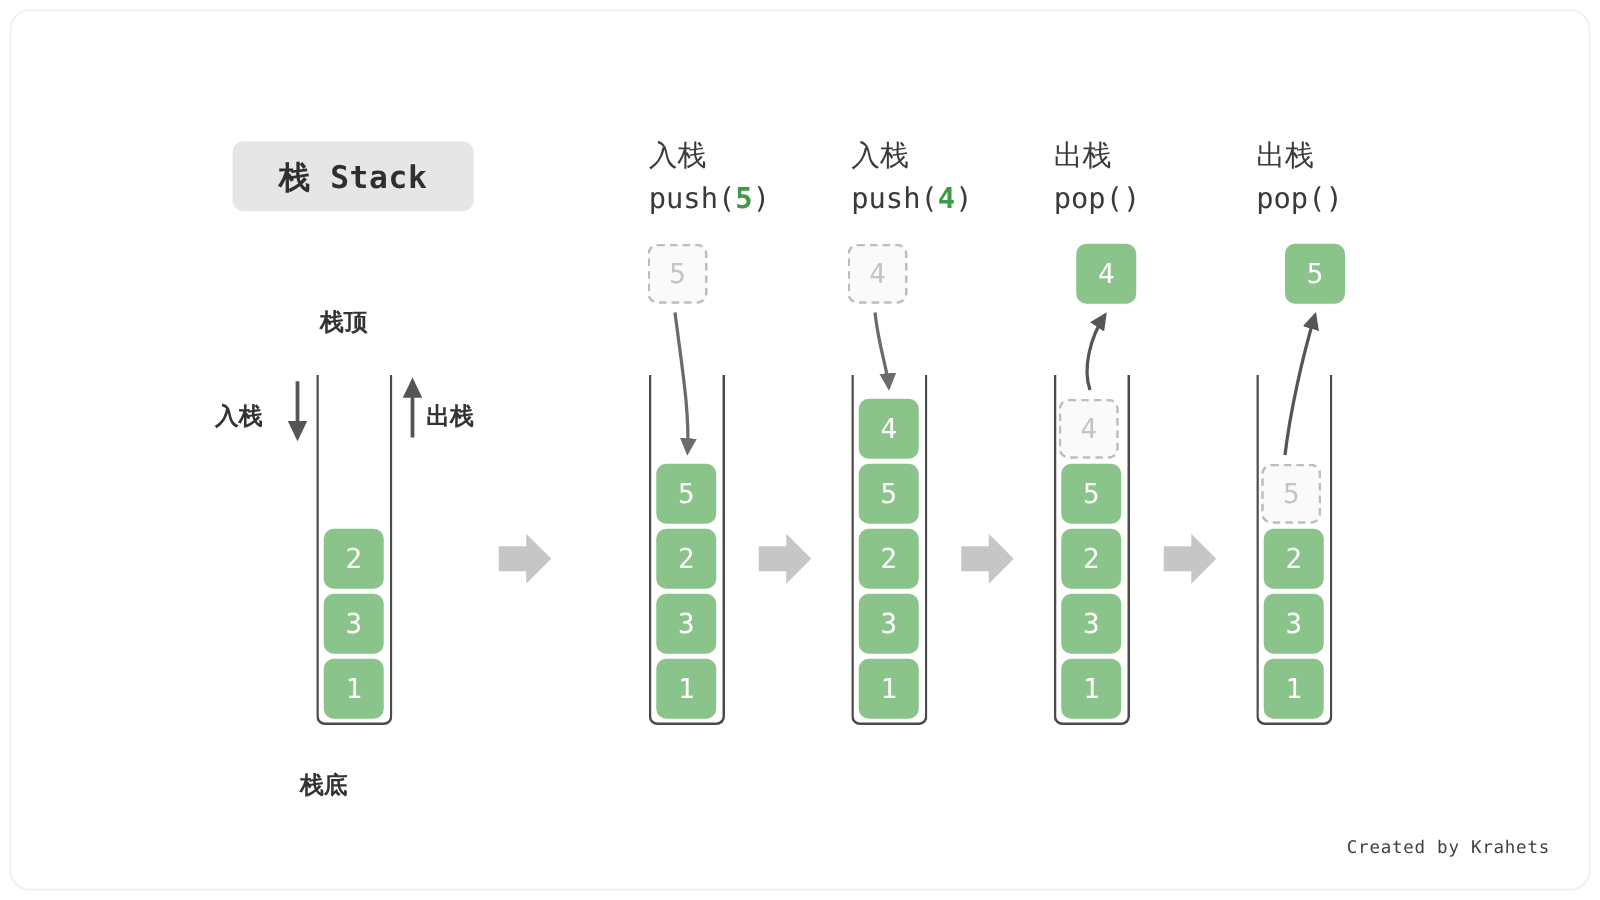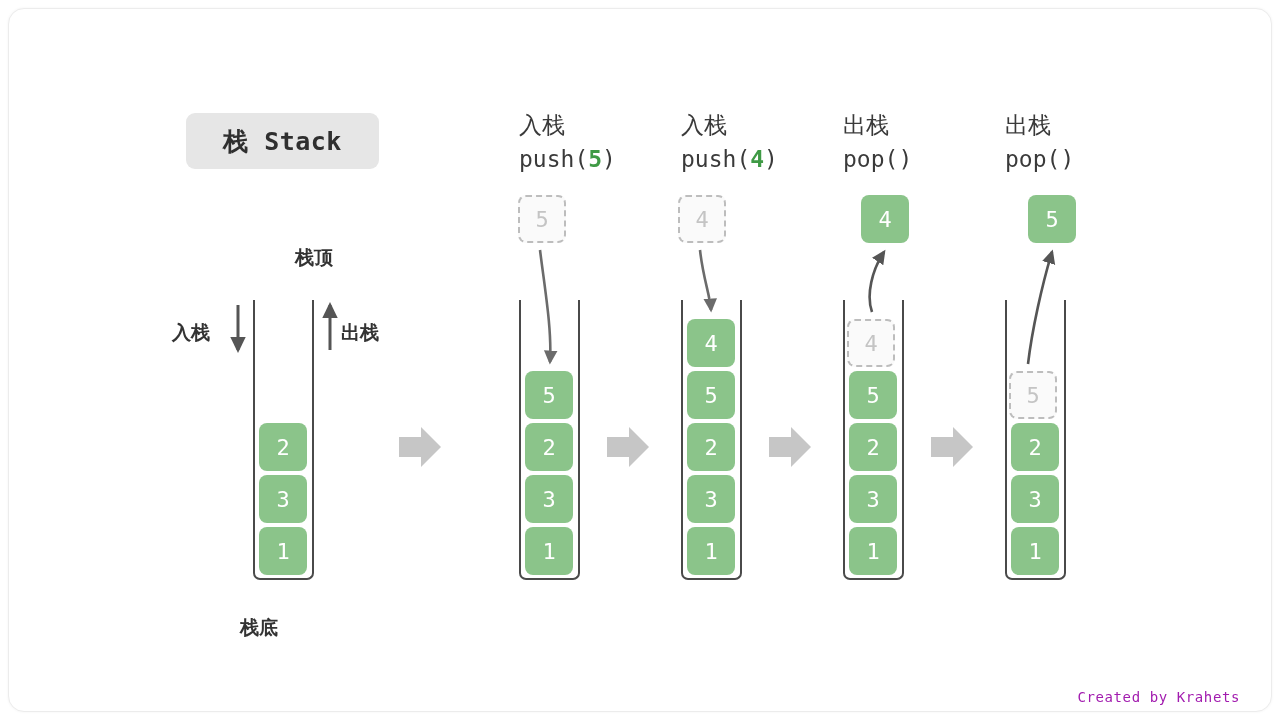--- a/index.html
+++ b/index.html
@@ -116,24 +116,24 @@
     top: 0;
     width: 1280px;
     height: 720px;
     pointer-events: none;
   }
 
   
   .credit {
     position: absolute;
     right: 40px;
-    bottom: 15px;
+    bottom: 34px;
     font-family: "DejaVu Sans Mono", "Liberation Mono", monospace;
     font-size: 14px;
-    color: #a21caf;
+    color: #404040;
     letter-spacing: 0.6px;
   }
 </style>
 </head>
 <body>
 
 <div id="canvas">
   <div class="card"></div>
 
   <div class="title-badge">栈 Stack</div>
@@ -151,21 +151,21 @@
   <div class="col-header" style="left:843px; top:108px;">
     <span>出栈</span>
     <span class="line2"><span>pop(</span><span class="arg-green"></span><span>)</span></span>
   </div>
 
   <div class="col-header" style="left:1005px; top:108px;">
     <span>出栈</span>
     <span class="line2"><span>pop(</span><span class="arg-green"></span><span>)</span></span>
   </div>
 
-  <div class="anno" style="left:256px; top:245px;margin-left:39px;">栈顶</div>
+  <div class="anno" style="left:256px; top:245px;">栈顶</div>
   <div class="anno" style="left:240px; top:615px;">栈底</div>
   <div class="anno" style="left:172px; top:320px;">入栈</div>
   <div class="anno" style="left:341px; top:320px;">出栈</div>
 
   <div class="tube" style="left:253px; top:300px; width:61px; height:280px;"></div>
   <div class="cell filled" style="left:259px; top:423px;">2</div>
   <div class="cell filled" style="left:259px; top:475px;">3</div>
   <div class="cell filled" style="left:259px; top:527px;">1</div>
 
   <div class="cell ghost" style="left:518px; top:195px;">5</div>

